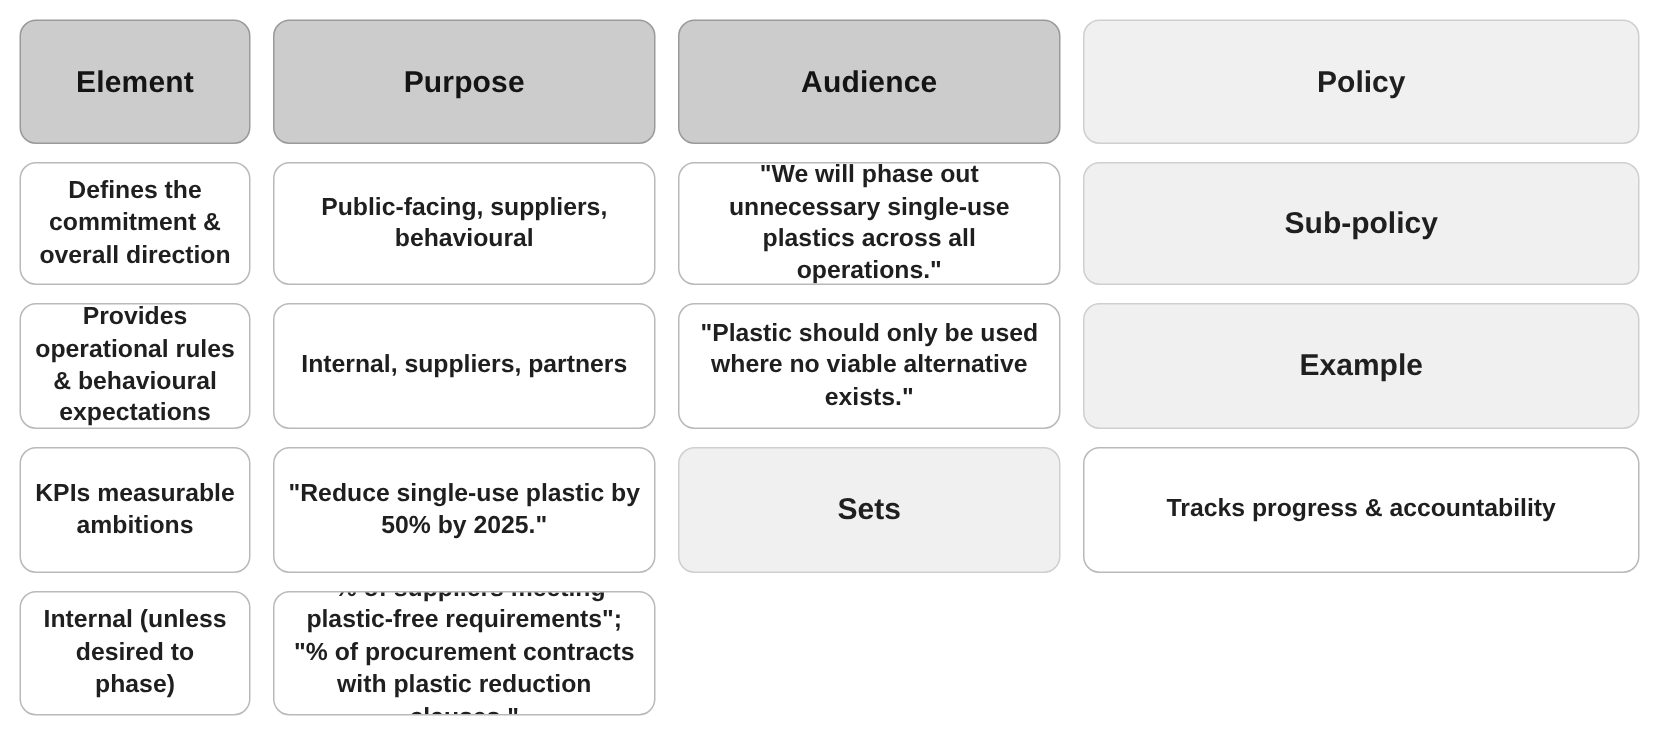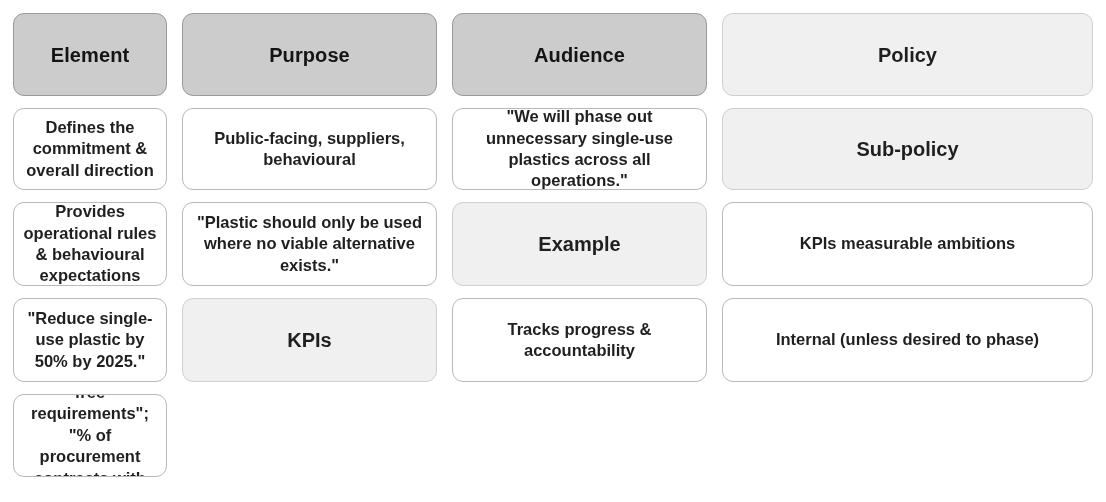--- a/index.html
+++ b/index.html
@@ -113,36 +113,39 @@
     <div class="cell body wide">
       <span class="cell-text">"We will phase out unnecessary single-use plastics across all operations."</span>
     </div>
 
     <div class="cell rowhead">
       <span class="cell-text">Sub-policy</span>
     </div>
     <div class="cell body">
       <span class="cell-text">Provides operational rules &amp; behavioural expectations</span>
     </div>
+    <div class="cell body">
+      <span class="cell-text">Internal, suppliers, partners</span>
+    </div>
     <div class="cell body wide">
       <span class="cell-text">"Plastic should only be used where no viable alternative exists."</span>
     </div>
 
     <div class="cell rowhead">
       <span class="cell-text">Example</span>
     </div>
     <div class="cell body">
       <span class="cell-text">KPIs measurable ambitions</span>
     </div>
     <div class="cell body wide">
       <span class="cell-text">"Reduce single-use plastic by 50% by 2025."</span>
     </div>
 
     <div class="cell rowhead">
-      <span class="cell-text">KPIs</span>
+      <span class="cell-text">Sets</span>
     </div>
     <div class="cell body">
       <span class="cell-text">Tracks progress &amp; accountability</span>
     </div>
     <div class="cell body">
       <span class="cell-text">Internal (unless desired to phase)</span>
     </div>
     <div class="cell body wide">
       <span class="cell-text">"% of suppliers meeting plastic-free requirements"; "% of procurement contracts with plastic reduction clauses."</span>
     </div>

